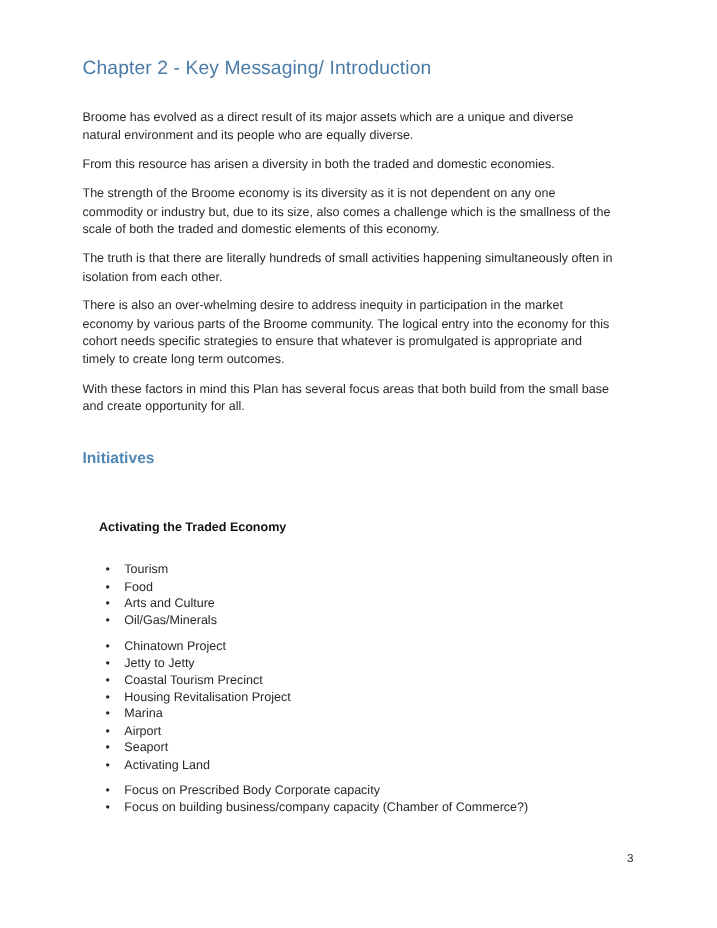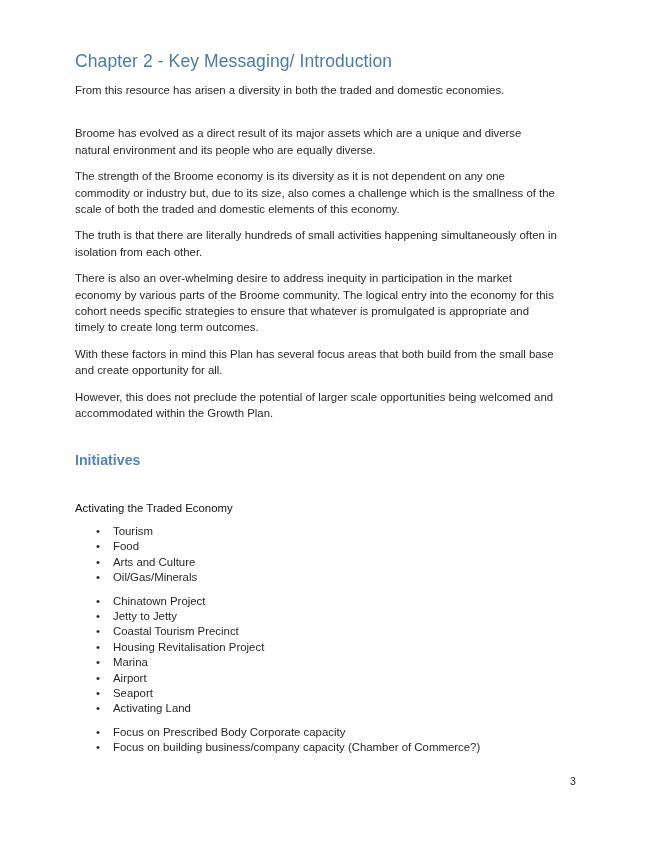--- a/index.html
+++ b/index.html
@@ -57,23 +57,23 @@
     font-weight: bold;
     line-height: 1.2;
     margin: 0;
     padding-top: 30px;
   }
 
   
   .sub-heading {
     color: #111111;
     font-size: 11.4px;
-    font-weight: normal;
+    font-weight: bold;
     line-height: 15.4px;
-    margin: 0;
+    margin: 15px;
     padding-top: 33px;
   }
   .sub-heading.first-sub {
     padding-top: 32px;
   }
 
   
   ul.bullet-list {
     list-style: none;
     margin: 0;
@@ -108,33 +108,32 @@
   }
 </style>
 </head>
 <body>
 
 <div class="page">
   <div class="content">
 
     <h1 class="chapter-heading">Chapter 2 - Key Messaging/ Introduction</h1>
 
+    <p class="body-para first">Broome has evolved as a direct result of its major assets which are a unique and diverse natural environment and its people who are equally diverse.</p>
+
     <p class="body-para">From this resource has arisen a diversity in both the traded and domestic economies.</p>
 
-    <p class="body-para first">Broome has evolved as a direct result of its major assets which are a unique and diverse natural environment and its people who are equally diverse.</p>
-
     <p class="body-para">The strength of the Broome economy is its diversity as it is not dependent on any one commodity or industry but, due to its size, also comes a challenge which is the smallness of the scale of both the traded and domestic elements of this economy.</p>
 
     <p class="body-para">The truth is that there are literally hundreds of small activities happening simultaneously often in isolation from each other.</p>
 
     <p class="body-para">There is also an over-whelming desire to address inequity in participation in the market economy by various parts of the Broome community. The logical entry into the economy for this cohort needs specific strategies to ensure that whatever is promulgated is appropriate and timely to create long term outcomes.</p>
 
     <p class="body-para">With these factors in mind this Plan has several focus areas that both build from the small base and create opportunity for all.</p>
 
-    <p class="body-para">However, this does not preclude the potential of larger scale opportunities being welcomed and accommodated within the Growth Plan.</p>
 
     <h2 class="section-heading">Initiatives</h2>
 
     <h3 class="sub-heading first-sub">Activating the Traded Economy</h3>
     <ul class="bullet-list">
       <li>
         <span class="bullet-marker">•</span>
         <span>Tourism</span>
       </li>
       <li>

